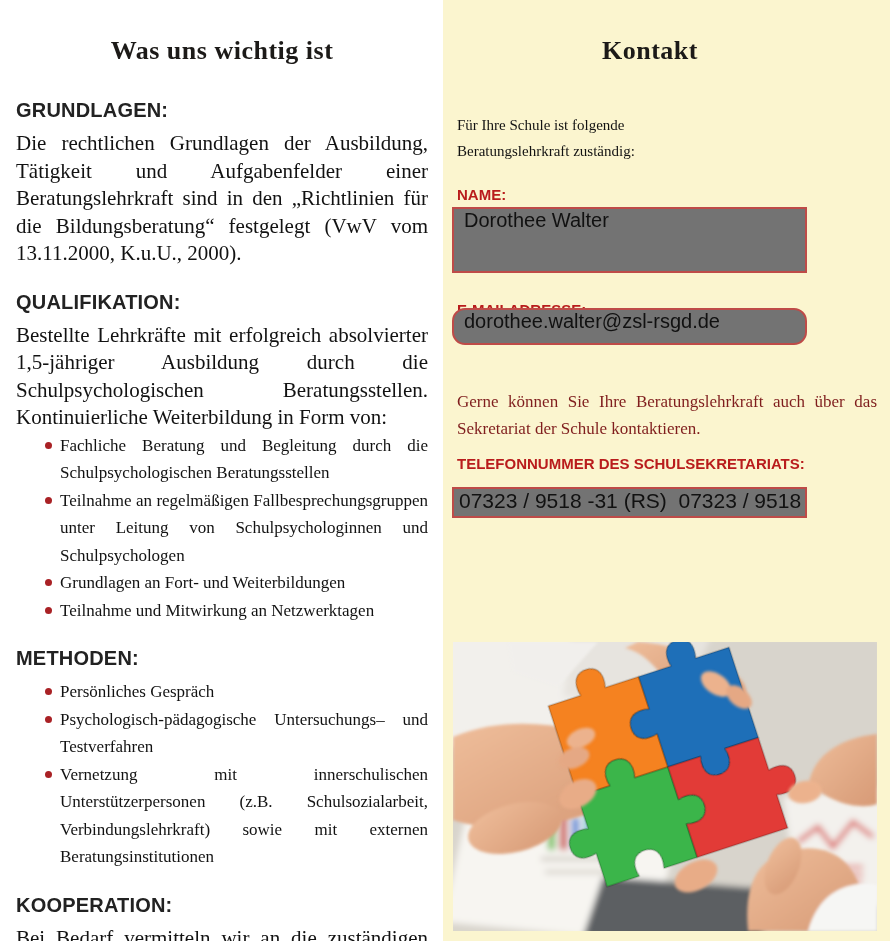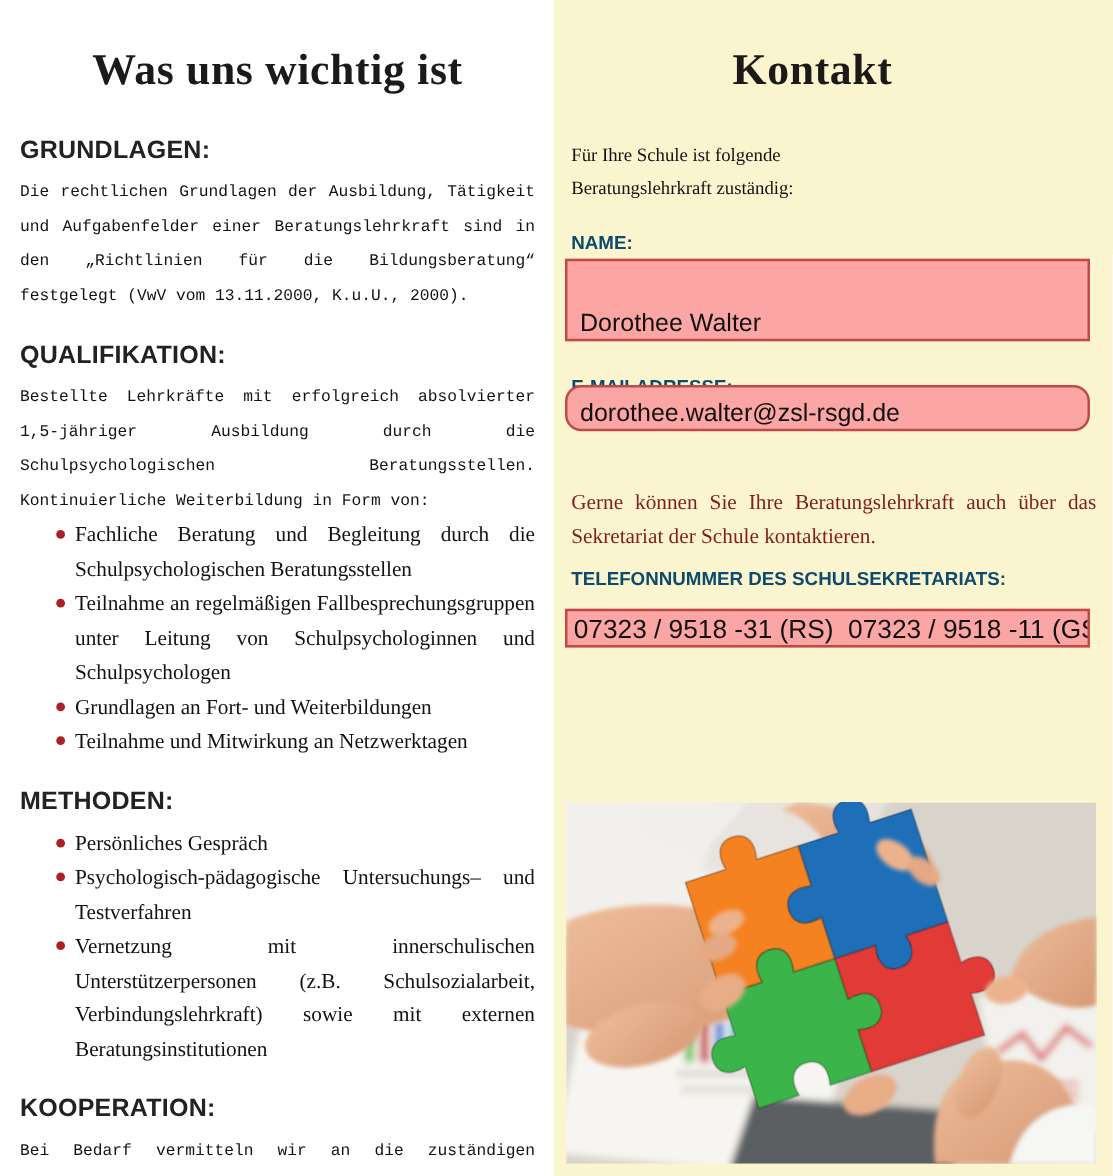--- a/index.html
+++ b/index.html
@@ -16,40 +16,39 @@
   
   .left-col {
     position: absolute; left: 0; top: 0;
     width: 443px; height: 941px;
     background: #ffffff;
     padding: 36px 15px 0 16px;
   }
   .page-title {
     font-family: "Liberation Serif", serif;
     font-weight: 600;
-    font-size: 35px;
+    font-size: 26px;
     text-align: center;
     color: #1c1a18;
     letter-spacing: 0.5px;
   }
   .section-heading {
     font-family: "Liberation Sans", sans-serif;
     font-weight: bold;
     font-size: 20px;
     color: #222222;
     letter-spacing: 0.2px;
   }
   .left-col .section-heading { margin-top: 23px; margin-bottom: 8px; }
   .left-col .section-heading.first { margin-top: 33px; }
   .body-text {
-    font-size: 13px;
+    font-size: 21px;
     line-height: 27.5px;
     text-align: justify;
     color: #121212;
-    font-family: Liberation Mono, monospace;
   }
   ul.bullets { list-style: none; }
   ul.bullets li {
     display: flex;
     align-items: flex-start;
     font-size: 17px;
     line-height: 27.5px;
     color: #121212;
   }
   .bullet-dot {
@@ -70,32 +69,32 @@
   .right-col .page-title { position: absolute; left: 0; top: 36px; width: 414px; }
   .intro-text {
     position: absolute; left: 14px; top: 112px; width: 400px;
     font-size: 15px; line-height: 26px;
     white-space: pre-line;
     color: #121212;
   }
   .field-label {
     position: absolute; left: 14px;
     font-family: "Liberation Sans", sans-serif;
-    font-weight: bold; font-size: 15px; color: #0c4a6e;
+    font-weight: bold; font-size: 15px; color: #b91c1c;
   }
   .label-name  { top: 186px; }
   .label-email { top: 301px; }
   .label-phone { top: 455px; }
   .field-box {
-    position: absolute; left: 9px; width: 420px;
-    background: #fca5a5;
+    position: absolute; left: 9px; width: 355px;
+    background: #737373;
     border: 2px solid #be4b48;
     font-family: "Liberation Sans", sans-serif;
     font-size: 20px; color: #111111;
-    display: flex; align-items: flex-end;
+    display: flex; align-items: flex-start;
     padding-left: 10px;
     overflow: hidden;
   }
   .box-name  { top: 207px; height: 66px; }
   .box-email { top: 308px; height: 37px; border-radius: 13px; }
   .box-phone { top: 487px; height: 31px; font-size: 21px; padding-left: 5px; white-space: pre; }
   .note-text {
     position: absolute; left: 14px; top: 388px; width: 420px;
     font-size: 17px; line-height: 27px;
     text-align: justify;

